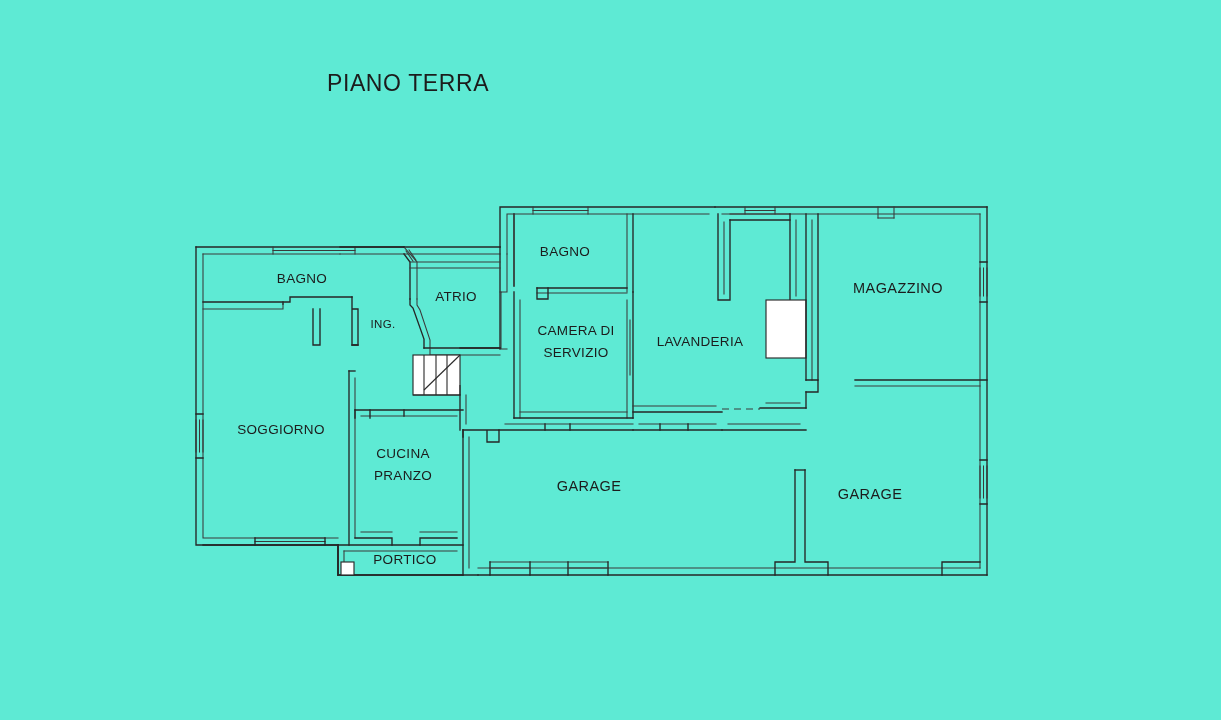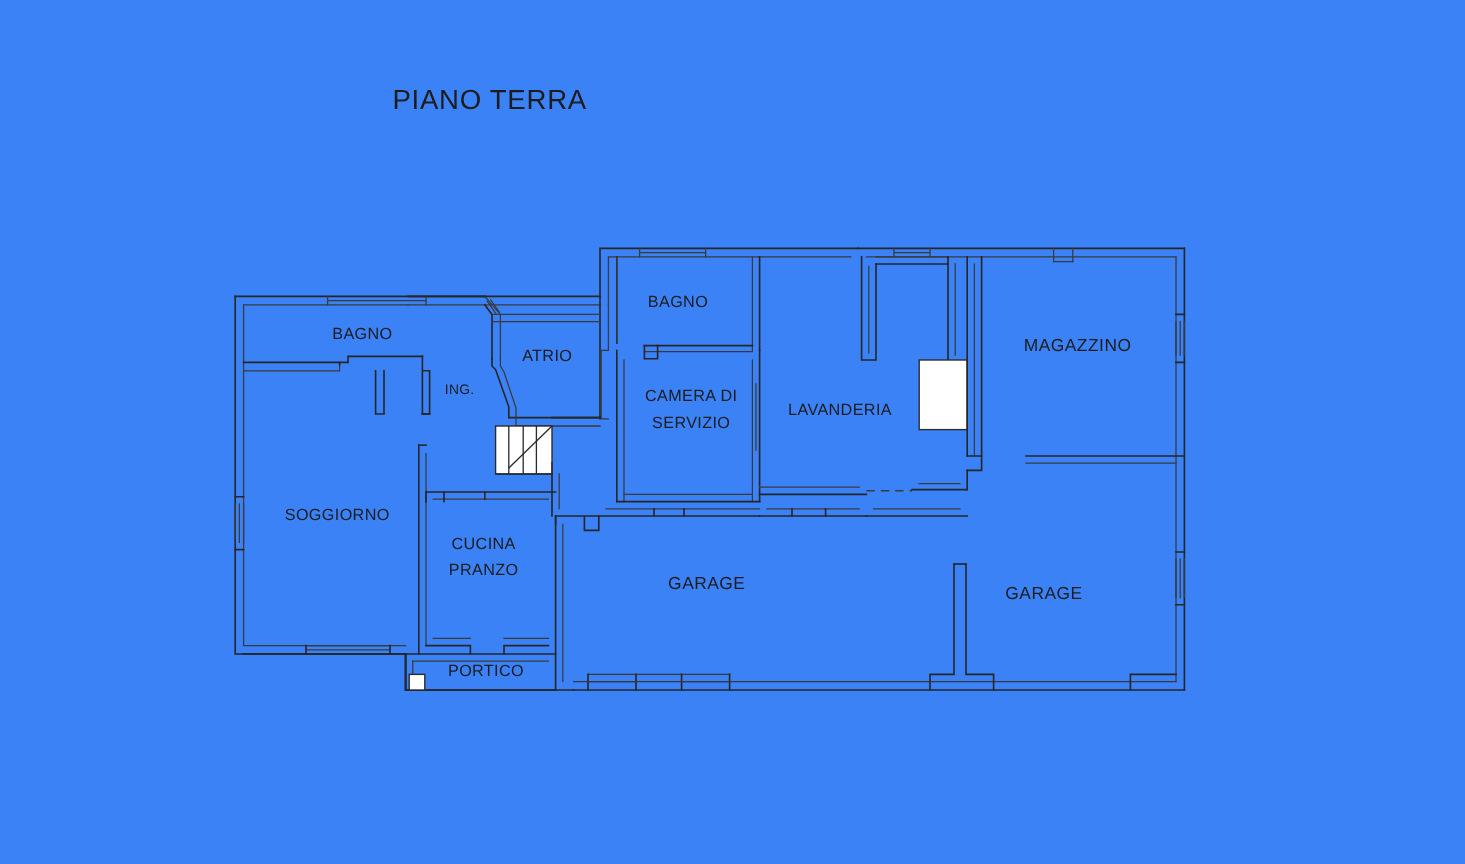--- a/index.html
+++ b/index.html
@@ -12,21 +12,21 @@
     width: 1221px;
     height: 720px;
     overflow: hidden;
     font-family: "Liberation Sans", sans-serif;
     position: relative;
   }
   #page {
     position: relative;
     width: 1221px;
     height: 720px;
-    background: #3b82f6;
+    background: #5eead4;
   }
   #plan-title {
     position: absolute;
     left: 327px;
     top: 70px;
     font-family: "Liberation Sans", sans-serif;
     font-size: 23px;
     letter-spacing: 0.6px;
     color: #1c1c1c;
     white-space: nowrap;

